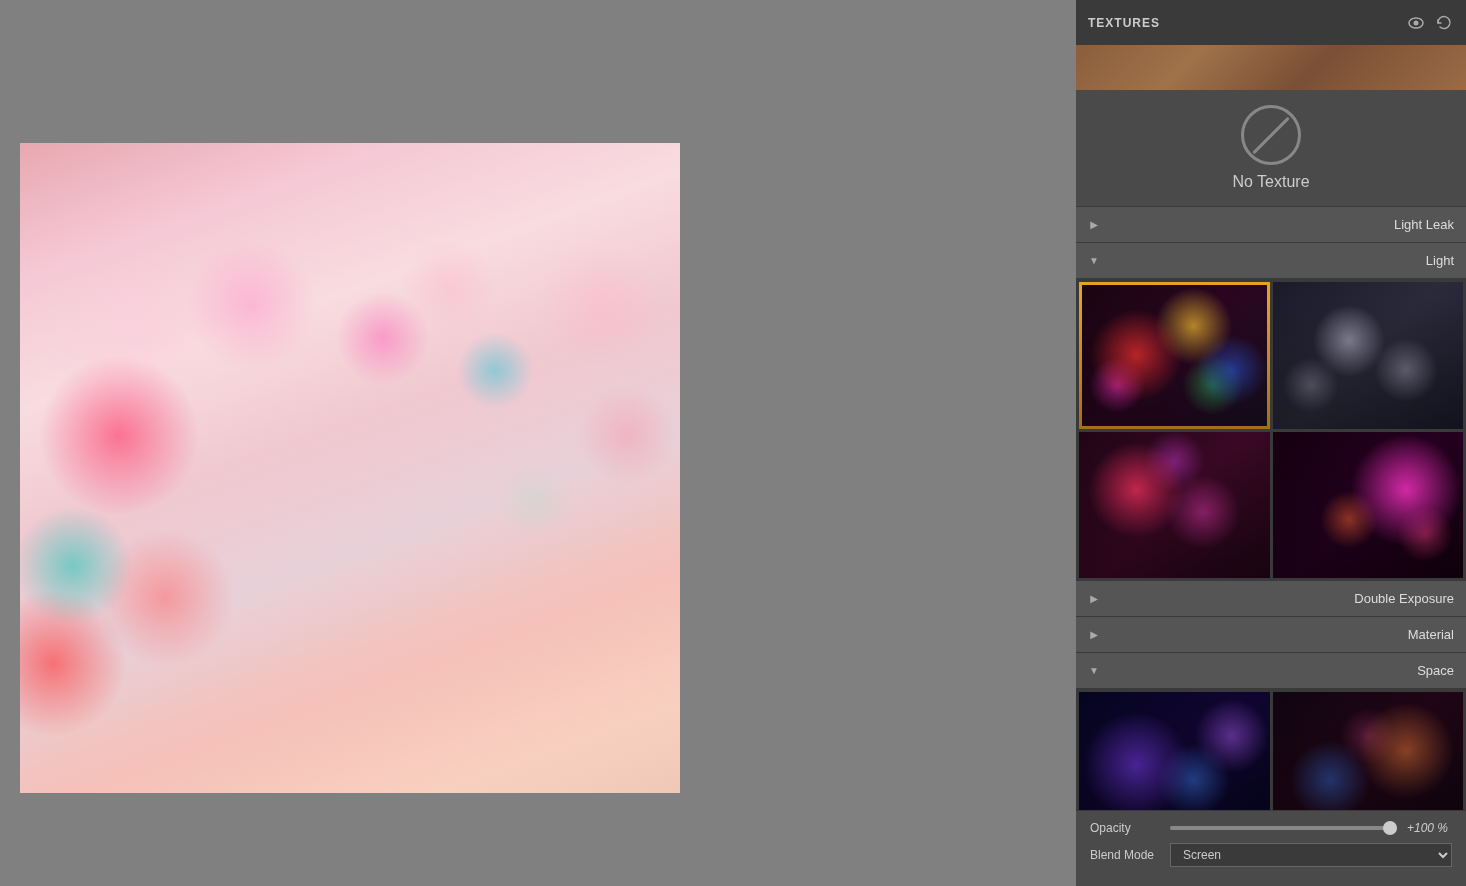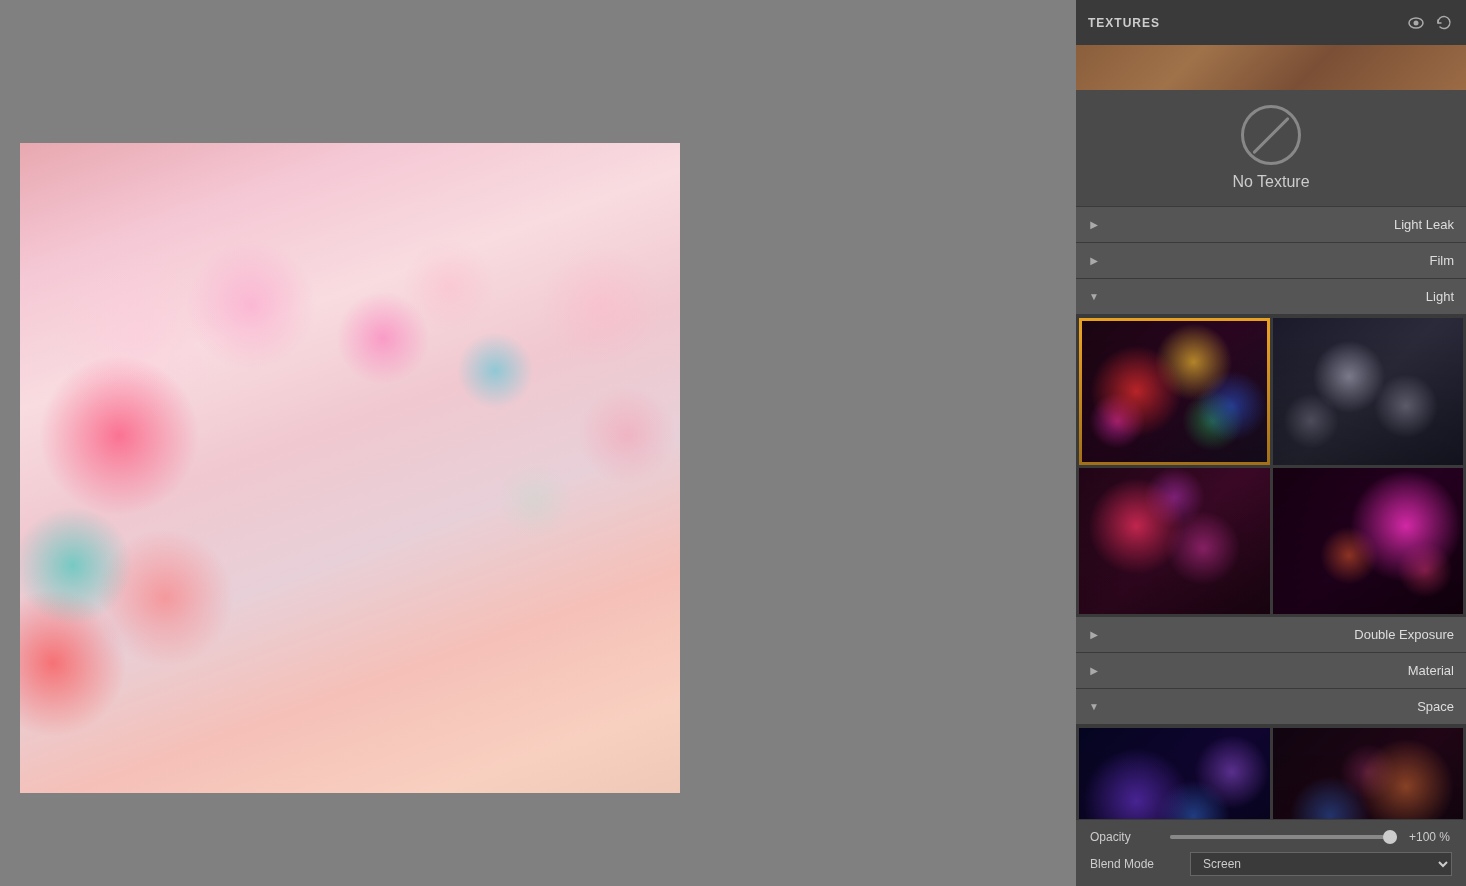--- a/index.html
+++ b/index.html
@@ -265,22 +265,21 @@
       flex-shrink: 0;
     }
 
     .control-row {
       display: flex;
       align-items: center;
       margin-bottom: 8px;
     }
 
     .control-row:last-child {
-      margin-bottom: 0;
-      gap: 20px;
+      margin-bottom: 9px;
     }
 
     .control-label {
       color: #cccccc;
       font-size: 12px;
       width: 80px;
       flex-shrink: 0;
     }
 
     .slider-container {
@@ -314,21 +313,22 @@
       right: 0;
       top: 50%;
       transform: translateY(-50%);
     }
 
     .control-value {
       color: #cccccc;
       font-size: 12px;
       margin-left: 10px;
       width: 45px;
-      text-align: center;
+      text-align: left;
+      font-style: italic;
     }
 
     .blend-mode-select {
       flex: 1;
       background: #3a3a3a;
       border: 1px solid #666;
       color: #cccccc;
       padding: 3px 8px;
       font-size: 12px;
       cursor: pointer;
@@ -380,24 +380,20 @@
       <div class="no-texture-icon"></div>
       <span class="no-texture-label">No Texture</span>
     </div>
 
     <div class="category-row">
       <div class="category-arrow arrow-right"></div>
       <span class="category-label">Light Leak</span>
     </div>
 
 
-    <div class="category-row">
-      <div class="category-arrow arrow-right"></div>
-      <span class="category-label">Film</span>
-    </div>
 
     <div class="category-row">
       <div class="category-arrow arrow-down"></div>
       <span class="category-label">Light</span>
     </div>
 
     <div class="thumbnail-grid">
       <div class="thumb-item thumb-bokeh-1 selected">
         <div class="thumb-portrait"></div>
       </div>

